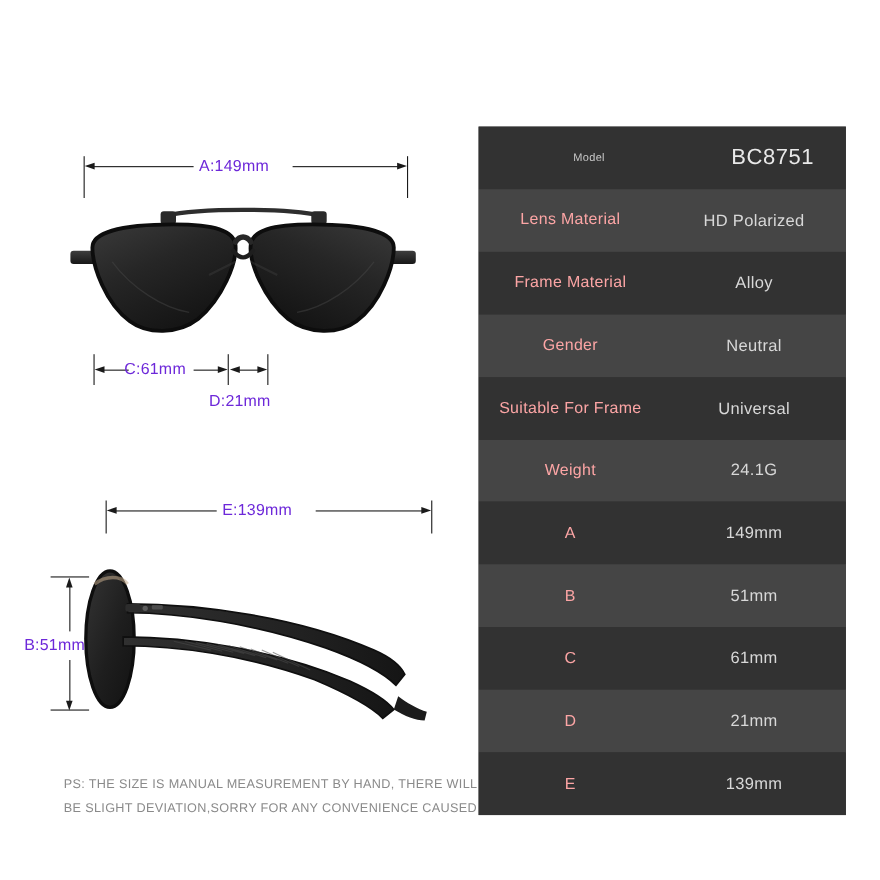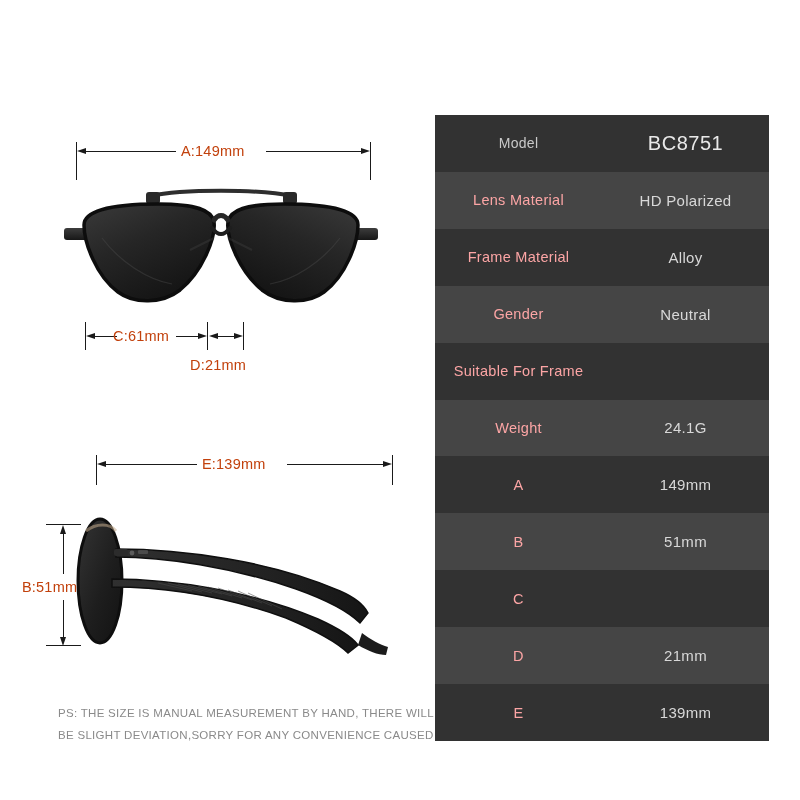--- a/index.html
+++ b/index.html
@@ -20,21 +20,21 @@
   #diagram-panel {
     position: absolute;
     left: 0; top: 0;
     width: 420px; height: 800px;
     background: #ffffff;
   }
 
   .dim-label {
     position: absolute;
     font-size: 14.5px;
-    color: #c2410c;
+    color: #6d28d9;
     white-space: nowrap;
     letter-spacing: 0.2px;
   }
 
   .ext-line {
     position: absolute;
     background: #1a1a1a;
     width: 1px;
   }
   .ext-line-h {
@@ -121,21 +121,21 @@
     color: #fca5a5;
     letter-spacing: 0.3px;
   }
   .spec-val {
     flex: 0 0 50%;
     text-align: center;
     font-size: 15px;
     color: #d8d8d8;
     letter-spacing: 0.3px;
   }
-  .spec-row.model-row .spec-key { font-size: 14px; color: #c9c9c9; }
+  .spec-row.model-row .spec-key { font-size: 10px; color: #c9c9c9; padding-left: 17px; }
   .spec-row.model-row .spec-val {
     font-size: 20px;
     color: #e9e9e9;
     letter-spacing: 0.5px;
   }
 </style>
 </head>
 <body>
 
 <div id="diagram-panel">
@@ -283,35 +283,37 @@
     <div class="spec-row odd">
       <div class="spec-key">Frame Material</div>
       <div class="spec-val">Alloy</div>
     </div>
     <div class="spec-row even">
       <div class="spec-key">Gender</div>
       <div class="spec-val">Neutral</div>
     </div>
     <div class="spec-row odd">
       <div class="spec-key">Suitable For Frame</div>
+      <div class="spec-val">Universal</div>
     </div>
     <div class="spec-row even">
       <div class="spec-key">Weight</div>
       <div class="spec-val">24.1G</div>
     </div>
     <div class="spec-row odd">
       <div class="spec-key">A</div>
       <div class="spec-val">149mm</div>
     </div>
     <div class="spec-row even">
       <div class="spec-key">B</div>
       <div class="spec-val">51mm</div>
     </div>
     <div class="spec-row odd">
       <div class="spec-key">C</div>
+      <div class="spec-val">61mm</div>
     </div>
     <div class="spec-row even">
       <div class="spec-key">D</div>
       <div class="spec-val">21mm</div>
     </div>
     <div class="spec-row odd">
       <div class="spec-key">E</div>
       <div class="spec-val">139mm</div>
     </div>
   </div>

